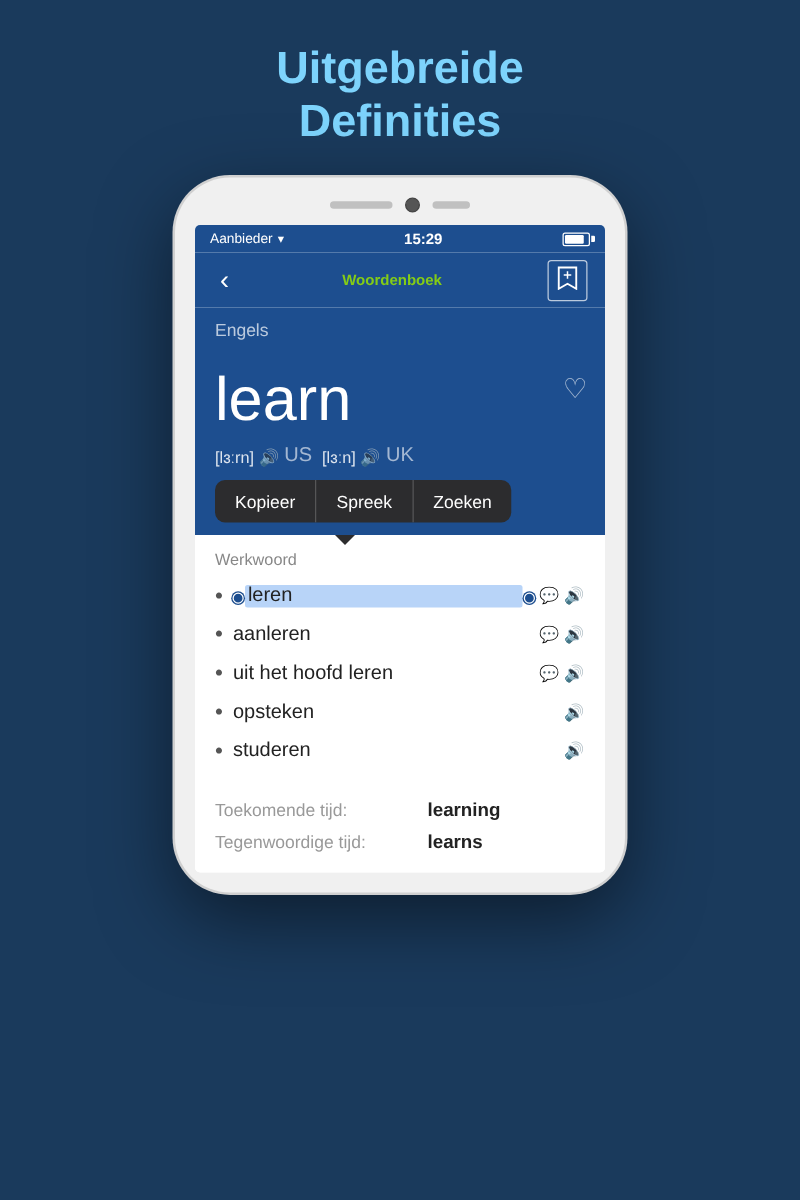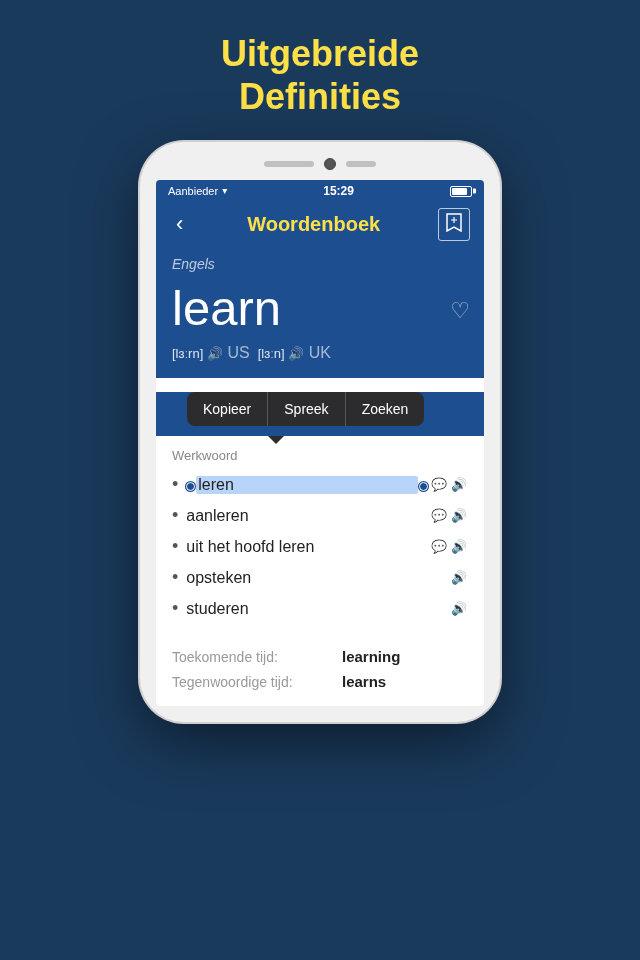--- a/index.html
+++ b/index.html
@@ -12,21 +12,21 @@
       align-items: center;
       font-family: -apple-system, 'Helvetica Neue', Arial, sans-serif;
       overflow: hidden;
     }
 
     .page-title-area {
       padding: 32px 60px 24px;
       text-align: center;
     }
     .page-title {
-      color: #fde047;
+      color: #7dd3fc;
       font-size: 36px;
       font-weight: 700;
       line-height: 1.2;
       text-align: center;
     }
 
     
     .phone-shell {
       width: 360px;
       background: #f0f0f0;
@@ -137,43 +137,42 @@
       height: 44px;
     }
     .nav-back {
       color: #fff;
       font-size: 22px;
       line-height: 1;
       cursor: pointer;
       padding: 2px 6px;
     }
     .nav-title {
-      color: #fde047;
-      font-size: 20px;
+      color: #84cc16;
+      font-size: 12px;
       font-weight: 600;
     }
     .nav-bookmark {
       color: #fff;
       font-size: 18px;
       cursor: pointer;
       border: 1.5px solid rgba(255,255,255,0.7);
       padding: 3px 6px;
       border-radius: 3px;
     }
 
     
     .word-header {
       background: #1d4e8f;
       padding: 10px 16px 16px;
     }
     .word-lang {
       color: rgba(255,255,255,0.7);
       font-size: 14px;
-      margin-bottom: 8px;
-      font-style: italic;
+      margin-bottom: 20px;
     }
     .word-main {
       color: #ffffff;
       font-size: 49px;
       font-weight: 300;
       margin-bottom: 8px;
     }
     .word-phonetics {
       display: flex;
       align-items: flex-start;
@@ -224,23 +223,22 @@
       padding: 9px 16px;
       cursor: pointer;
       border-right: 0.5px solid rgba(255,255,255,0.2);
     }
     .context-menu-item:last-child {
       border-right: none;
     }
     
     .context-menu-wrapper {
       background: #1d4e8f;
-      padding: 0 0 10px 15px;
-      position: relative;
-      margin-top: 20px;
+      padding: 0 0 10px 0;
+      position: relative;
     }
     .context-menu-wrapper::after {
       content: '';
       position: absolute;
       bottom: -8px;
       left: 112px;
       border-left: 8px solid transparent;
       border-right: 8px solid transparent;
       border-top: 8px solid #2c2c2e;
     }

